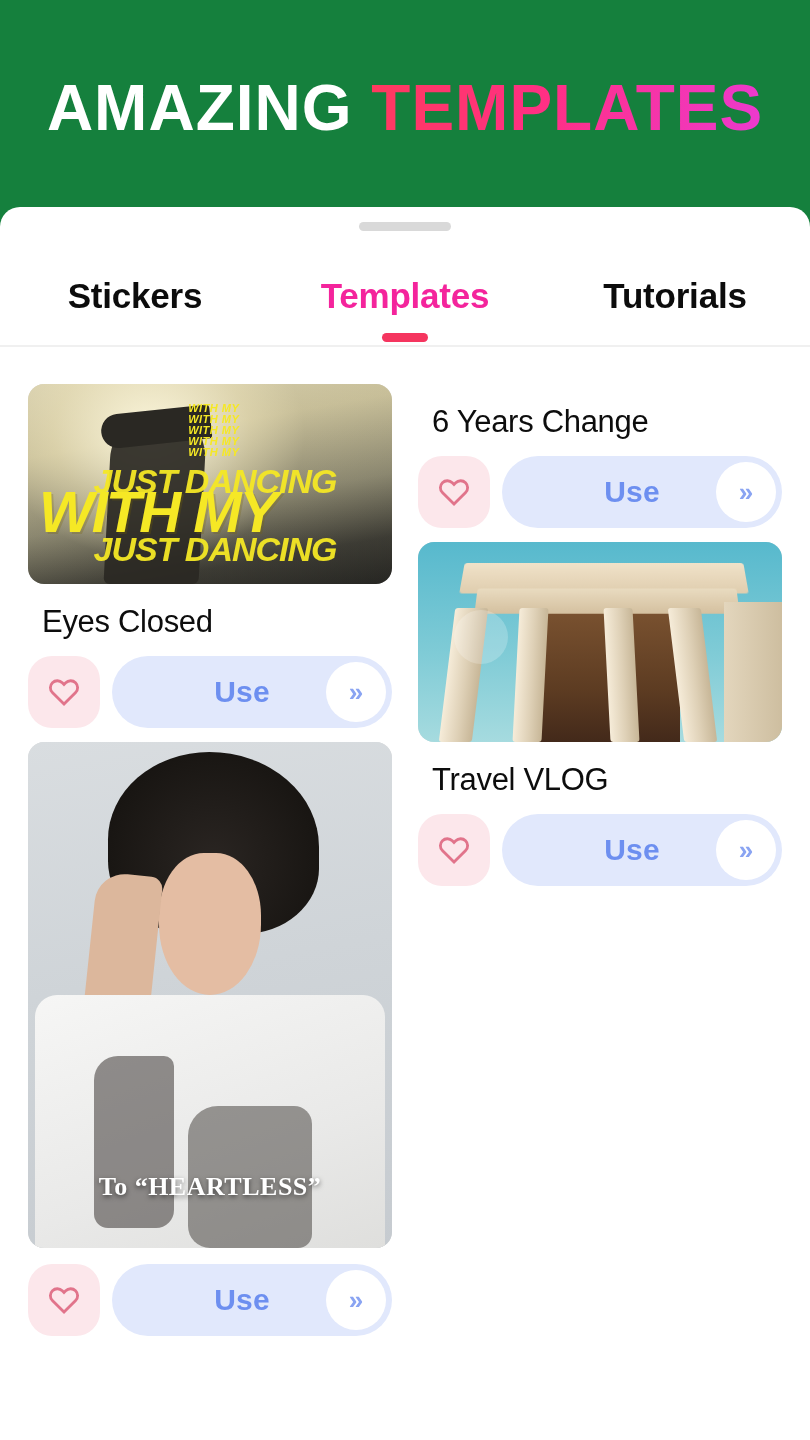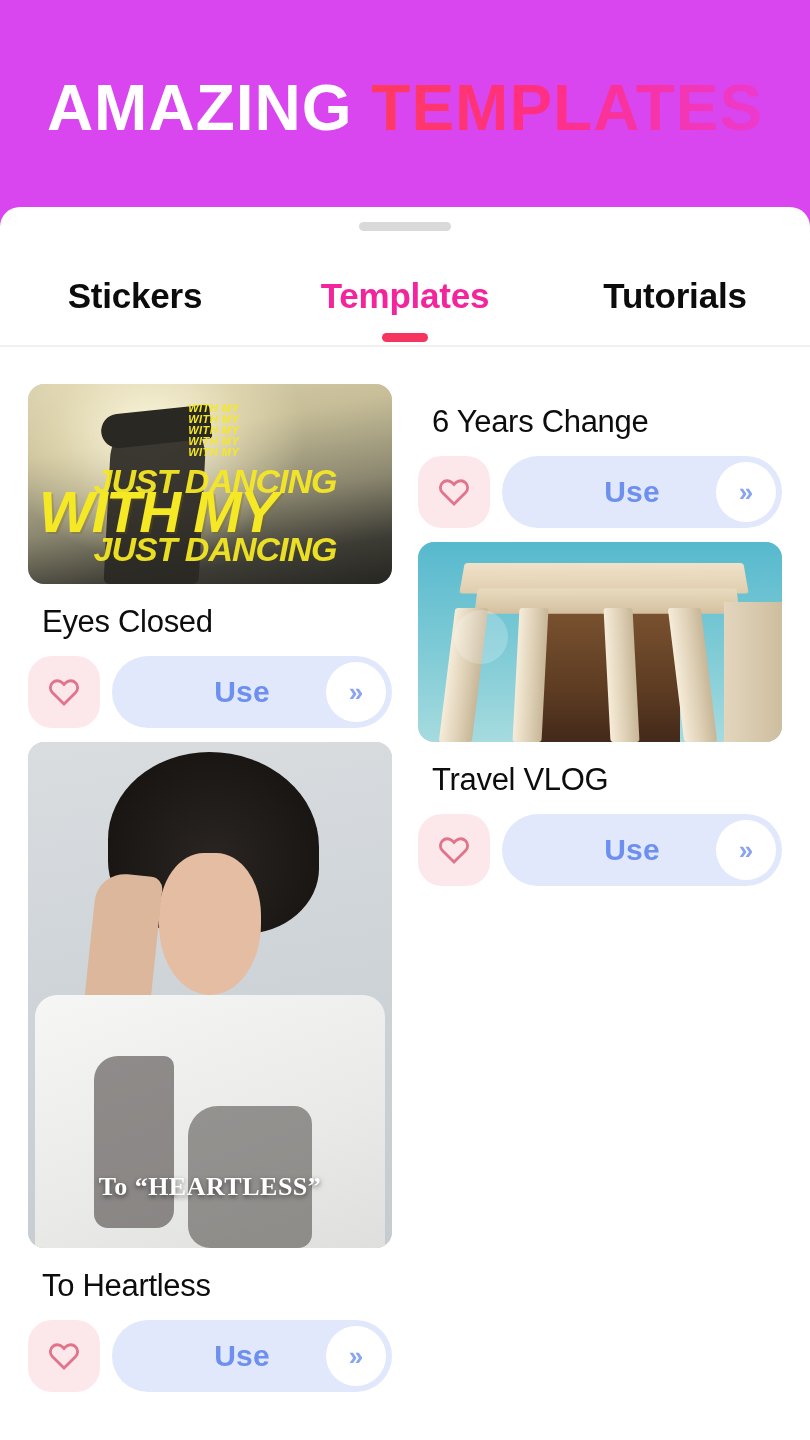--- a/index.html
+++ b/index.html
@@ -6,21 +6,21 @@
   html, body {
     width:810px; height:1440px;
     background:#ffffff;
     font-family:"Liberation Sans", sans-serif;
     overflow:hidden;
   }
 
   
   .promo-header{
     position:absolute; left:0; top:0; width:810px; height:240px;
-    background:#d946ef;
+    background:#15803d;
   }
   .promo-title{
     position:absolute; left:0; top:76px; width:810px;
     text-align:center;
     font-size:64px; font-weight:bold; letter-spacing:1px;
     line-height:1;
     white-space:nowrap;
   }
   .promo-word-white{ color:#ffffff; }
   .promo-word-grad{
@@ -302,21 +302,20 @@
           <div class="art-guy">
             <div class="gy-hair"></div>
             <div class="gy-face"></div>
             <div class="gy-arm"></div>
             <div class="gy-shirt"></div>
             <div class="gy-tat1"></div>
             <div class="gy-tat2"></div>
             <div class="gy-caption">To “HEARTLESS”</div>
           </div>
         </div>
-        <div class="card-title">To Heartless</div>
         <div class="card-actions">
           <div class="fav-btn">
             <svg viewBox="0 0 24 24" fill="none" stroke="#e1748b" stroke-width="2">
               <path d="M12 20.5 3.8 12.4a4.9 4.9 0 1 1 7-6.9l1.2 1.2 1.2-1.2a4.9 4.9 0 1 1 7 6.9z"></path>
             </svg>
           </div>
           <div class="use-btn">
             <span class="use-label">Use</span>
             <span class="use-chevron">»</span>
           </div>

